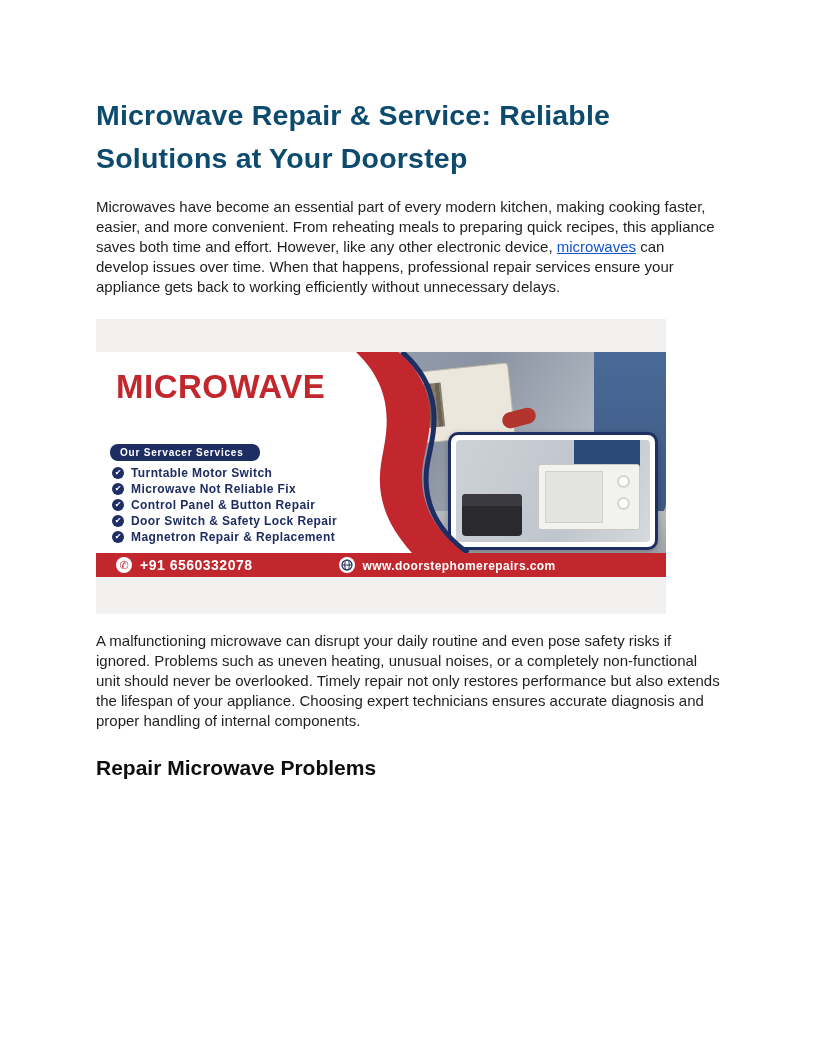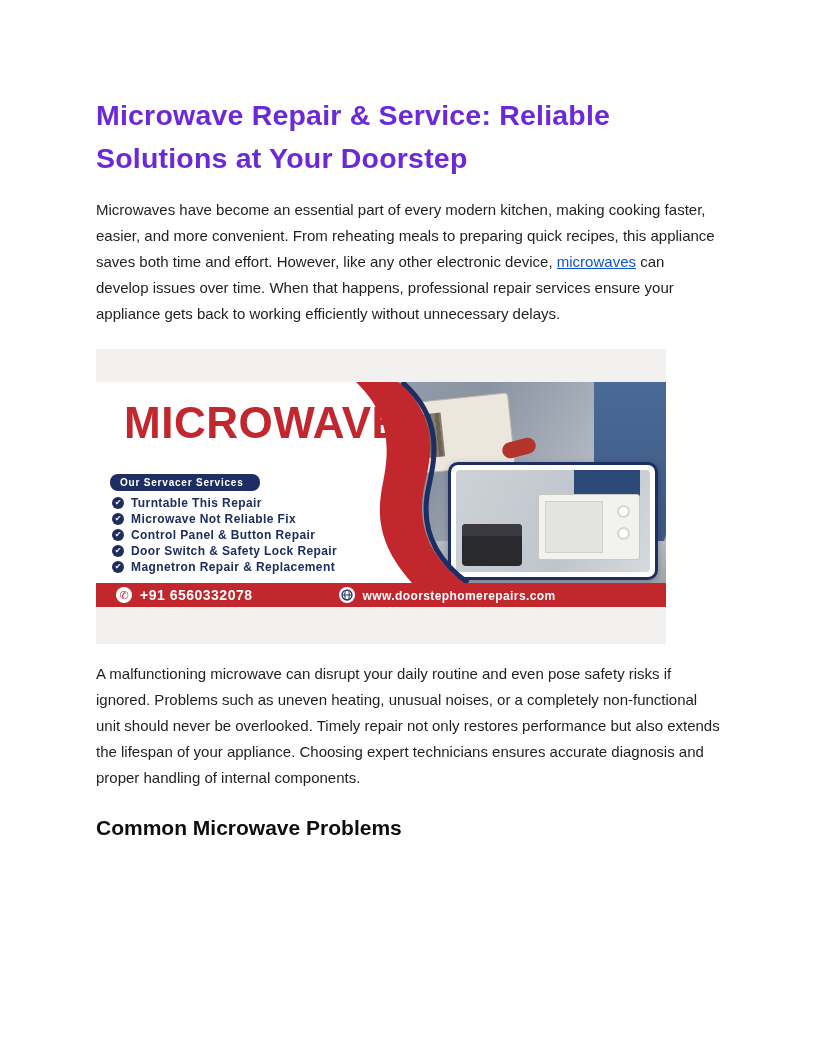--- a/index.html
+++ b/index.html
@@ -7,24 +7,24 @@
   body {
     width:816px; height:1056px; overflow:hidden;
     font-family:"Liberation Sans", sans-serif;
     color:#1f1f1f;
     position:relative;
   }
   .page { padding:94px 96px 0 96px; }
 
   h1.doc-title {
     font-size:28.5px; line-height:1.5; font-weight:700;
-    color:#6d28d9; letter-spacing:0.2px; max-width:640px;
+    color:#0c4a6e; letter-spacing:0.2px; max-width:640px;
   }
   p.body-text {
-    font-size:15px; line-height:26px; color:#1f1f1f;
+    font-size:15px; line-height:20px; color:#1f1f1f;
     max-width:624px; margin-top:17px;
   }
   a.doc-link { color:#1155cc; text-decoration:underline; cursor:pointer; }
 
   h2.section-heading {
     font-size:21px; line-height:1.5; font-weight:700;
     color:#0d0d0d; margin-top:21px;
   }
 
   
@@ -106,22 +106,22 @@
     position:absolute; left:6px; bottom:6px; width:60px; height:42px;
     background:#2a2a2e; border-radius:4px;
   }
   .pf-toolbox-lid { height:12px; background:#3a3a40; border-radius:4px 4px 0 0; }
 
   
   .bn-curve { position:absolute; left:0; top:0; pointer-events:none; }
 
   
   .bn-title {
-    position:absolute; left:28px; top:16px;
-    font-size:44px; font-weight:800; color:#c1272d; letter-spacing:0.5px;
+    position:absolute; left:20px; top:16px;
+    font-size:33px; font-weight:800; color:#c1272d; letter-spacing:0.5px;
   }
   .bn-sub {
     position:absolute; left:21px; top:58px;
     font-size:22px; font-weight:800; color:#1e2d62; letter-spacing:1.5px;
   }
   .bn-pill {
     position:absolute; left:14px; top:92px;
     background:#1e2d62; color:#ffffff;
     font-size:10px; font-weight:700; letter-spacing:0.8px;
     padding:3px 16px 3px 10px; border-radius:8px;
@@ -196,21 +196,21 @@
         <path d="M0 0 H302 C350 40 331 86 327 112 C322 148 336 176 368 201 H0 Z" fill="#c1272d"></path>
         <path d="M0 0 H260 C304 42 289 86 285 112 C280 146 291 173 316 201 H0 Z" fill="#ffffff"></path>
       </svg>
 
       <div class="bn-title">MICROWAVE</div>
       <div class="bn-pill">Our Servacer Services</div>
 
       <div class="bn-services">
         <div class="bn-service">
           <span class="bn-check">✔</span>
-          <span class="bn-service-label">Turntable This Repair</span>
+          <span class="bn-service-label">Turntable Motor Switch</span>
         </div>
         <div class="bn-service">
           <span class="bn-check">✔</span>
           <span class="bn-service-label">Microwave Not Reliable Fix</span>
         </div>
         <div class="bn-service">
           <span class="bn-check">✔</span>
           <span class="bn-service-label">Control Panel &amp; Button Repair</span>
         </div>
         <div class="bn-service">
@@ -237,15 +237,15 @@
           </svg>
           <span class="bar-web-text">www.doorstephomerepairs.com</span>
         </div>
       </div>
 
     </div>
   </div>
 
   <p class="body-text">A malfunctioning microwave can disrupt your daily routine and even pose safety risks if ignored. Problems such as uneven heating, unusual noises, or a completely non-functional unit should never be overlooked. Timely repair not only restores performance but also extends the lifespan of your appliance. Choosing expert technicians ensures accurate diagnosis and proper handling of internal components.</p>
 
-  <h2 class="section-heading">Common Microwave Problems</h2>
+  <h2 class="section-heading">Repair Microwave Problems</h2>
 
 </div>
 
 </body></html>

